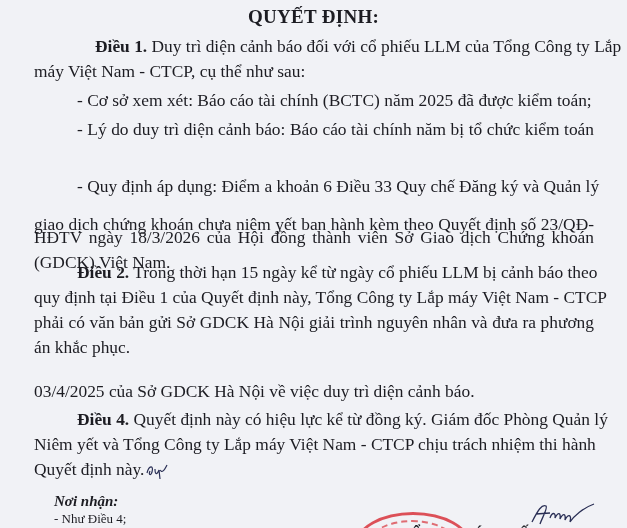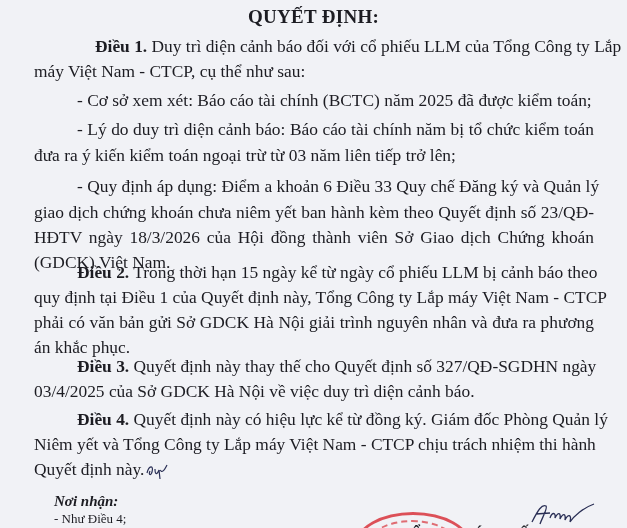--- a/index.html
+++ b/index.html
@@ -50,32 +50,30 @@
 <body>
 
 <div class="page">
 
   <div class="title">QUYẾT ĐỊNH:</div>
 
   <div class="line indent just" style="top:36px; width:517px;margin-left:18px;"><span class="bold">Điều 1.</span><span> Duy trì diện cảnh báo đối với cổ phiếu LLM của Tổng Công ty Lắp</span></div>
   <div class="line" style="top:61px;">máy Việt Nam - CTCP, cụ thể như sau:</div>
   <div class="line indent" style="top:90px;">- Cơ sở xem xét: Báo cáo tài chính (BCTC) năm 2025 đã được kiểm toán;</div>
   <div class="line indent just" style="top:119px; width:517px;">- Lý do duy trì diện cảnh báo: Báo cáo tài chính năm bị tổ chức kiểm toán</div>
-  <div class="line" style="top:145px;">đưa ra ý kiến kiểm toán ngoại trừ từ 03 năm liên tiếp trở lên;</div>
   <div class="line indent just" style="top:176px; width:517px;">- Quy định áp dụng: Điểm a khoản 6 Điều 33 Quy chế Đăng ký và Quản lý</div>
-  <div class="line just" style="top:202px;font-family:Liberation Serif, serif;">giao dịch chứng khoán chưa niêm yết ban hành kèm theo Quyết định số 23/QĐ-</div>
+  <div class="line just" style="top:214px;font-family:Liberation Serif, serif;">giao dịch chứng khoán chưa niêm yết ban hành kèm theo Quyết định số 23/QĐ-</div>
   <div class="line just" style="top:227px;">HĐTV ngày 18/3/2026 của Hội đồng thành viên Sở Giao dịch Chứng khoán</div>
   <div class="line" style="top:252px;">(GDCK) Việt Nam.</div>
 
   <div class="line indent just" style="top:261px; width:517px; top:262px;"><span class="bold">Điều 2.</span><span> Trong thời hạn 15 ngày kể từ ngày cổ phiếu LLM bị cảnh báo theo</span></div>
   <div class="line just" style="top:287px;">quy định tại Điều 1 của Quyết định này, Tổng Công ty Lắp máy Việt Nam - CTCP</div>
   <div class="line just" style="top:312px;">phải có văn bản gửi Sở GDCK Hà Nội giải trình nguyên nhân và đưa ra phương</div>
   <div class="line" style="top:337px;">án khắc phục.</div>
 
-  <div class="line indent just" style="top:356px; width:517px;"><span class="bold">Điều 3.</span><span> Quyết định này thay thế cho Quyết định số 327/QĐ-SGDHN ngày</span></div>
   <div class="line" style="top:381px;">03/4/2025 của Sở GDCK Hà Nội về việc duy trì diện cảnh báo.</div>
 
   <div class="line indent just" style="top:409px; width:517px;"><span class="bold">Điều 4.</span><span> Quyết định này có hiệu lực kể từ đồng ký. Giám đốc Phòng Quản lý</span></div>
   <div class="line just" style="top:434px;">Niêm yết và Tổng Công ty Lắp máy Việt Nam - CTCP chịu trách nhiệm thi hành</div>
   <div class="line" style="top:459px; width:auto;"><span>Quyết định này.</span><svg class="initials" width="26" height="20" viewBox="0 0 26 20" style="vertical-align:-6px; margin-left:1px;">
         <path d="M2 12 C4 4, 9 4, 7 11 C6 15, 3 14, 5 10 M10 8 C10 14, 12 14, 14 9 L15 18 M15 9 C17 12, 19 10, 22 4" stroke="#2a2f55" stroke-width="1.2" fill="none"></path>
       </svg></div>
 
   <div class="recv-title">Nơi nhận:</div>
   <div class="recv-item" style="top:511px;">- Như Điều 4;</div>

